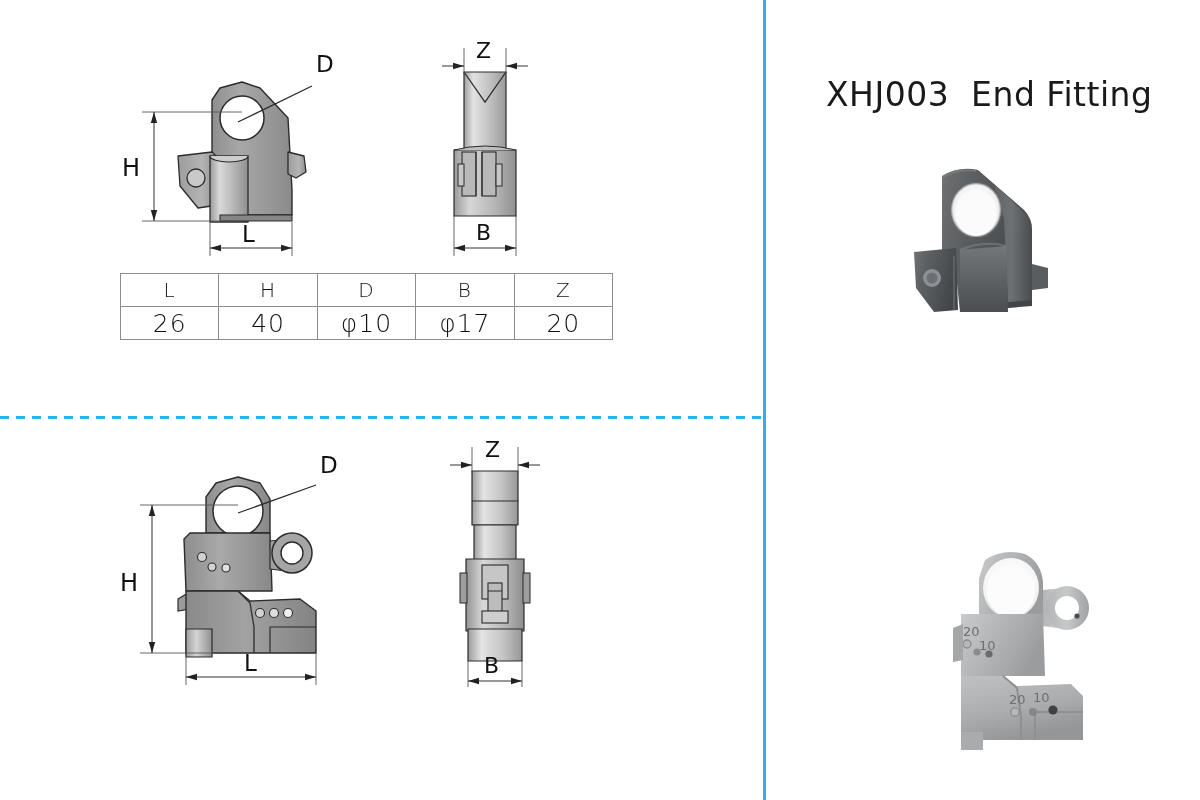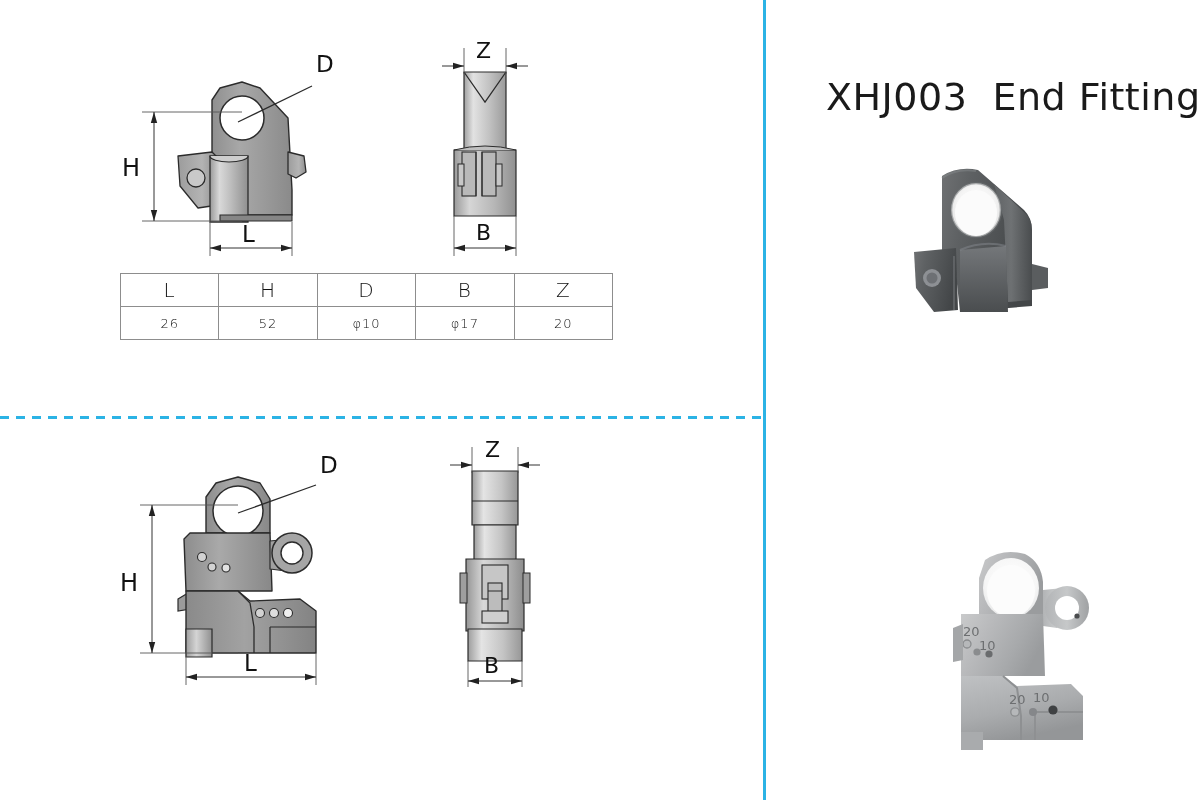--- a/index.html
+++ b/index.html
@@ -49,40 +49,40 @@
   .panel-dwg-top    { left: 0;   top: 0;   width: 763px; height: 416px; }
   .panel-dwg-bottom { left: 0;   top: 419px; width: 763px; height: 381px; }
   .panel-pic-top    { left: 766px; top: 0;   width: 434px; height: 416px; }
   .panel-pic-bottom { left: 792px; top: 419px; width: 434px; height: 381px; }
 
   
   .product-title {
     position: absolute;
     left: 60px;
     font-family: "DejaVu Sans", sans-serif;
-    font-size: 38px;
+    font-size: 33px;
     font-weight: 400;
     color: #1a1a1a;
     letter-spacing: 0.5px;
     white-space: pre;
   }
   .product-title.t1 { top: 75px; }
 
   
   .spec-table {
     position: absolute;
     border-collapse: collapse;
     table-layout: fixed;
   }
   .spec-table.tbl1 { left: 120px; top: 273px; width: 493px; }
   .spec-table td {
     border: 1px solid #8d8d8d;
     text-align: center;
     font-family: "DejaVu Sans", sans-serif;
-    font-size: 13px;
+    font-size: 25px;
     color: #111;
     height: 32px;
     padding: 0;
     letter-spacing: 1px;
     font-weight: 300;
   }
   .spec-table .hdr td { font-size: 20px; }
 
   
   .dwg {
@@ -212,21 +212,21 @@
       <tbody>
           <tr class="hdr">
         <td>L</td>
         <td>H</td>
         <td>D</td>
         <td>B</td>
         <td>Z</td>
       </tr>
       <tr>
         <td>26</td>
-        <td>52</td>
+        <td>40</td>
         <td>φ10</td>
         <td>φ17</td>
         <td>20</td>
       </tr>
     </tbody>
       </table>
   </div>
 
   <div class="panel panel-dwg-bottom">
 

